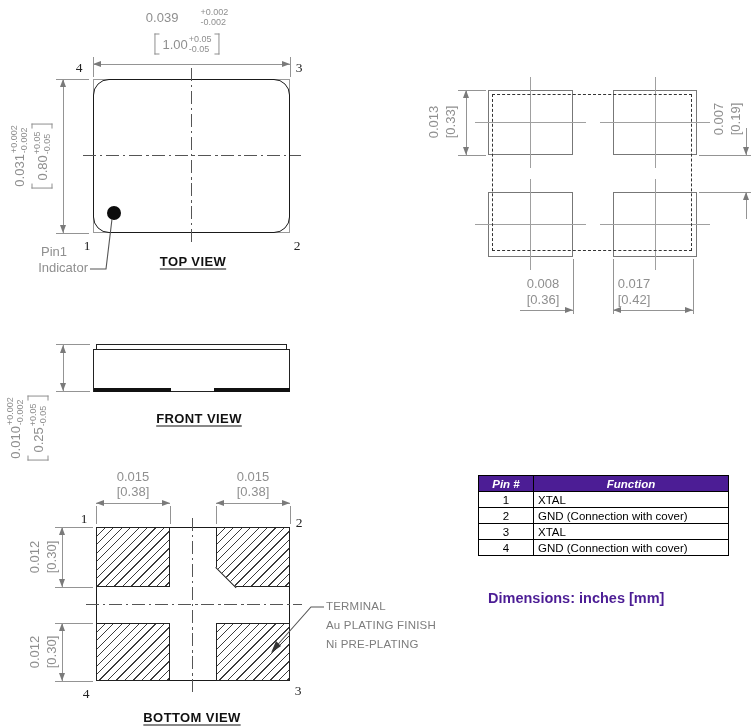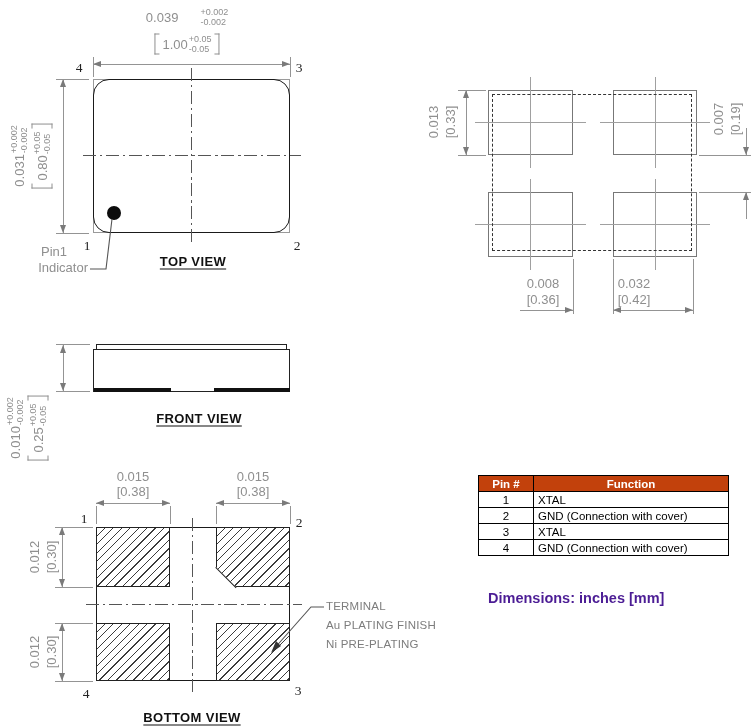--- a/index.html
+++ b/index.html
@@ -39,21 +39,21 @@
   .dashedr{position:absolute;border:1.2px dashed #333;box-sizing:border-box;}
   
   .viewlabel{position:absolute;font-weight:bold;font-size:13px;color:#111;letter-spacing:.4px;
              text-decoration:underline;text-underline-offset:3px;white-space:nowrap;}
   .pin{position:absolute;font-family:"Liberation Serif",serif;font-size:13.5px;color:#222;}
   .note{position:absolute;color:#7d7d7d;font-size:11.5px;letter-spacing:.2px;white-space:nowrap;}
   .pinnote{position:absolute;color:#8f8f8f;font-size:13px;white-space:nowrap;}
   
   .pintable{position:absolute;left:478px;top:475px;border-collapse:collapse;font-size:11.5px;color:#000;}
   .pintable th,.pintable td{border:1px solid #000;height:15px;padding:0 4px;line-height:14px;}
-  .pintable th{background:#c2410c;color:#fff;font-weight:bold;}
+  .pintable th{background:#4c1d95;color:#fff;font-weight:bold;font-style:italic;}
   .pintable td.c1,.pintable th.c1{width:46px;text-align:center;}
   .pintable th.c2{width:186px;text-align:center;}
   .pintable td.c2{text-align:left;}
   .units{position:absolute;left:488px;top:590px;font-weight:bold;font-size:14.5px;color:#4c1d95;}
   .lp-title{position:absolute;font-weight:bold;font-size:13px;color:#111;letter-spacing:.3px;
             text-decoration:underline;text-underline-offset:3px;white-space:nowrap;}
   svg.overlay{position:absolute;left:0;top:0;pointer-events:none;}
 </style>
 </head>
 <body>
@@ -255,21 +255,21 @@
   <div class="vl" style="left:573px;top:259px;height:55px;"></div>
   <div class="vl" style="left:613px;top:259px;height:55px;"></div>
   <div class="vl" style="left:693px;top:259px;height:55px;"></div>
   <div class="hl" style="left:520px;top:310px;width:53px;"></div>
   <div class="ar ar-r" style="left:565px;top:307px;"></div>
   <div class="hl" style="left:613px;top:310px;width:80px;"></div>
   <div class="ar ar-l" style="left:613px;top:307px;"></div>
   <div class="ar ar-r" style="left:685px;top:307px;"></div>
   <div class="dim ctr" style="left:543px;top:284px;">0.008</div>
   <div class="dim ctr" style="left:543px;top:300px;">[0.36]</div>
-  <div class="dim ctr" style="left:634px;top:284px;">0.032</div>
+  <div class="dim ctr" style="left:634px;top:284px;">0.017</div>
   <div class="dim ctr" style="left:634px;top:300px;">[0.42]</div>
 
   <table class="pintable">
     <thead>
       <tr>
         <th class="c1">Pin #</th>
         <th class="c2">Function</th>
       </tr>
     </thead>
     <tbody>

